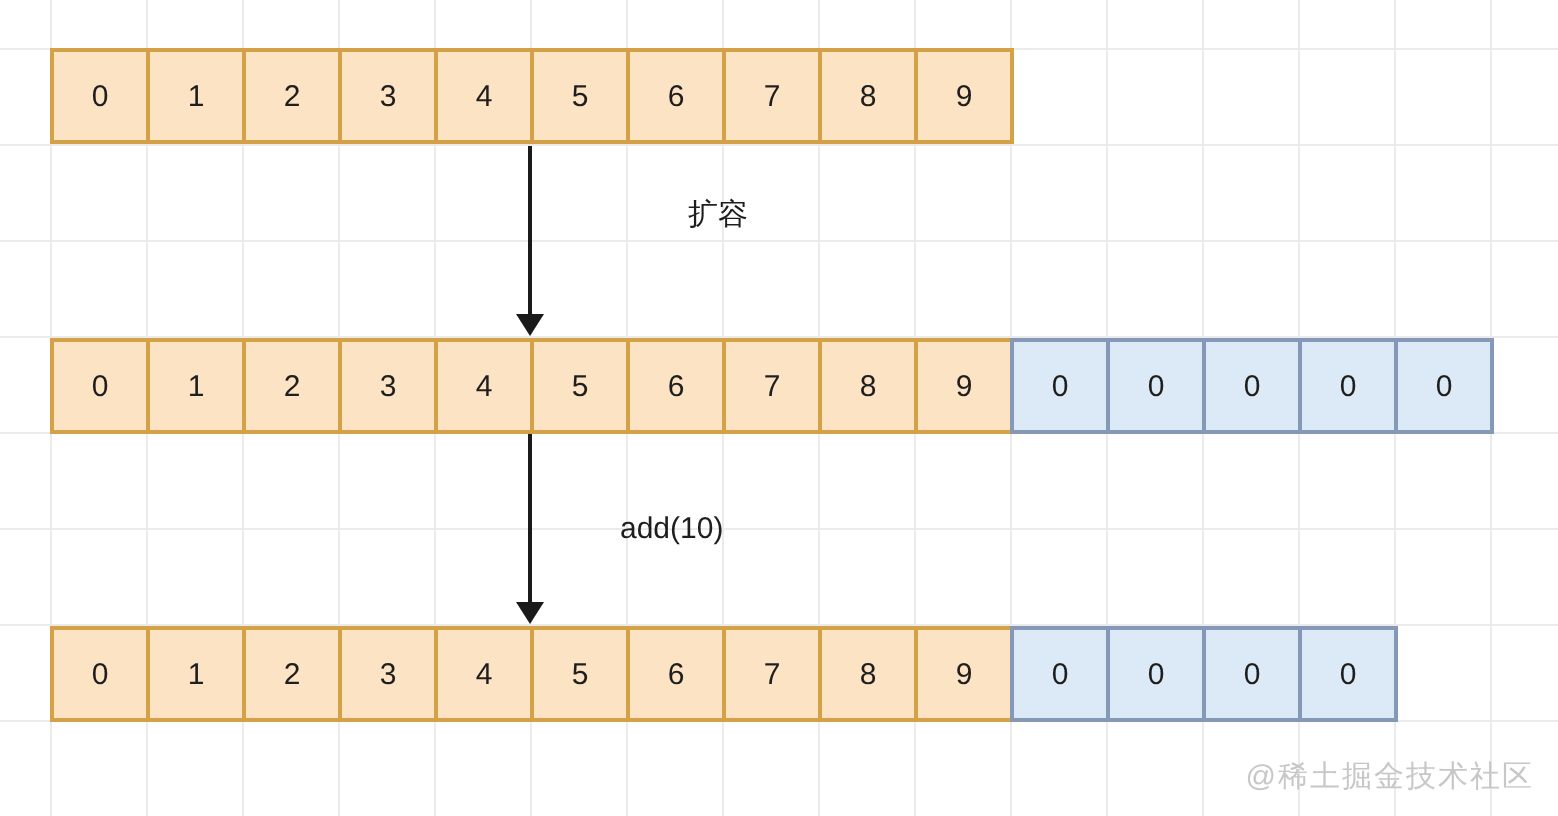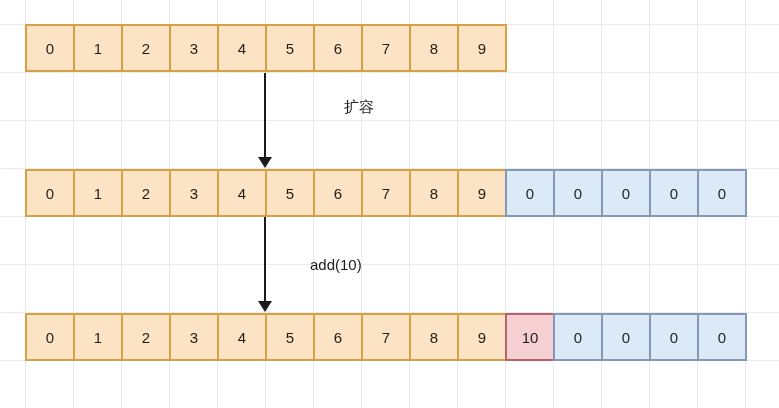--- a/index.html
+++ b/index.html
@@ -143,21 +143,21 @@
       <div class="cell orange">0</div>
       <div class="cell orange">1</div>
       <div class="cell orange">2</div>
       <div class="cell orange">3</div>
       <div class="cell orange">4</div>
       <div class="cell orange">5</div>
       <div class="cell orange">6</div>
       <div class="cell orange">7</div>
       <div class="cell orange">8</div>
       <div class="cell orange">9</div>
-      <div class="cell pink">10</div>
       <div class="cell blue">0</div>
       <div class="cell blue">0</div>
       <div class="cell blue">0</div>
       <div class="cell blue">0</div>
     </div>
 
+  <div class="watermark">@稀土掘金技术社区</div>
 
 </div>
 
 </body></html>

